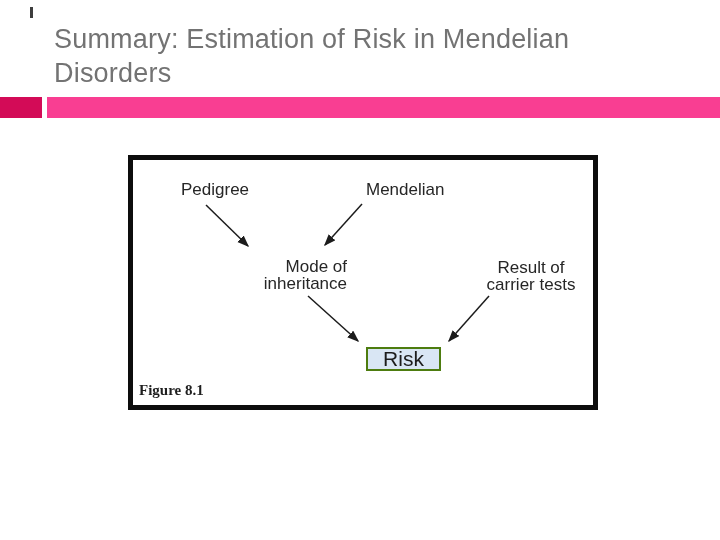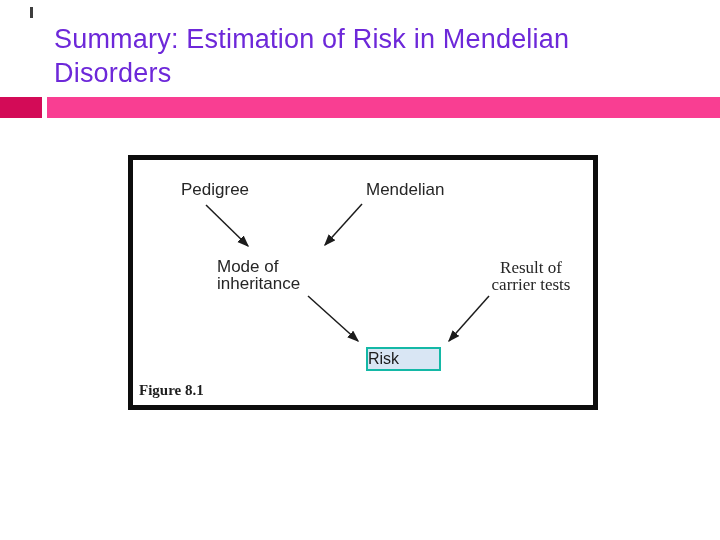--- a/index.html
+++ b/index.html
@@ -8,21 +8,21 @@
     position: relative;
     width: 720px; height: 540px;
     background: #ffffff;
     overflow: hidden;
     font-family: "Liberation Sans", sans-serif;
   }
   .slide-title {
     position: absolute;
     left: 54px; top: 22px; width: 600px;
     font-size: 27px; line-height: 34px;
-    color: #6d28d9;
+    color: #737373;
     letter-spacing: 0.2px;
   }
   .corner-tick {
     position: absolute;
     left: 30px; top: 7px;
     width: 3px; height: 11px;
     background: #3d3d3d;
   }
   .accent-bar-left {
     position: absolute;
@@ -45,30 +45,30 @@
   }
   .fig-label {
     position: absolute;
     font-size: 17px;
     color: #262626;
     line-height: 17px;
     white-space: nowrap;
   }
   .lbl-pedigree  { left: 140px; top: 181px; margin-left: 41px; }
   .lbl-diagnosis { left: 366px; top: 181px; }
-  .lbl-mode   { left: 217px; top: 258px; width: 130px; text-align: left; }
-  .lbl-result { left: 466px; top: 259px; width: 130px; text-align: center; font-family: Liberation Serif, serif; }
+  .lbl-mode   { left: 217px; top: 258px; width: 130px; text-align: right; }
+  .lbl-result { left: 466px; top: 259px; width: 130px; text-align: center; }
   .risk-box {
     position: absolute;
     left: 366px; top: 347px;
     width: 75px; height: 24px;
     background: #d9e6f4;
-    border: 2px solid #14b8a6;
-    display: flex; align-items: center; justify-content: flex-start;
-    font-size: 16px; color: #1c1c1c;
+    border: 2px solid #4d7c0f;
+    display: flex; align-items: center; justify-content: center;
+    font-size: 21px; color: #1c1c1c;
   }
   .fig-caption {
     position: absolute;
     left: 139px; top: 382px;
     font-family: "Liberation Serif", serif;
     font-weight: bold;
     font-size: 15px;
     color: #1f1f1f;
     text-align: right;
   }

